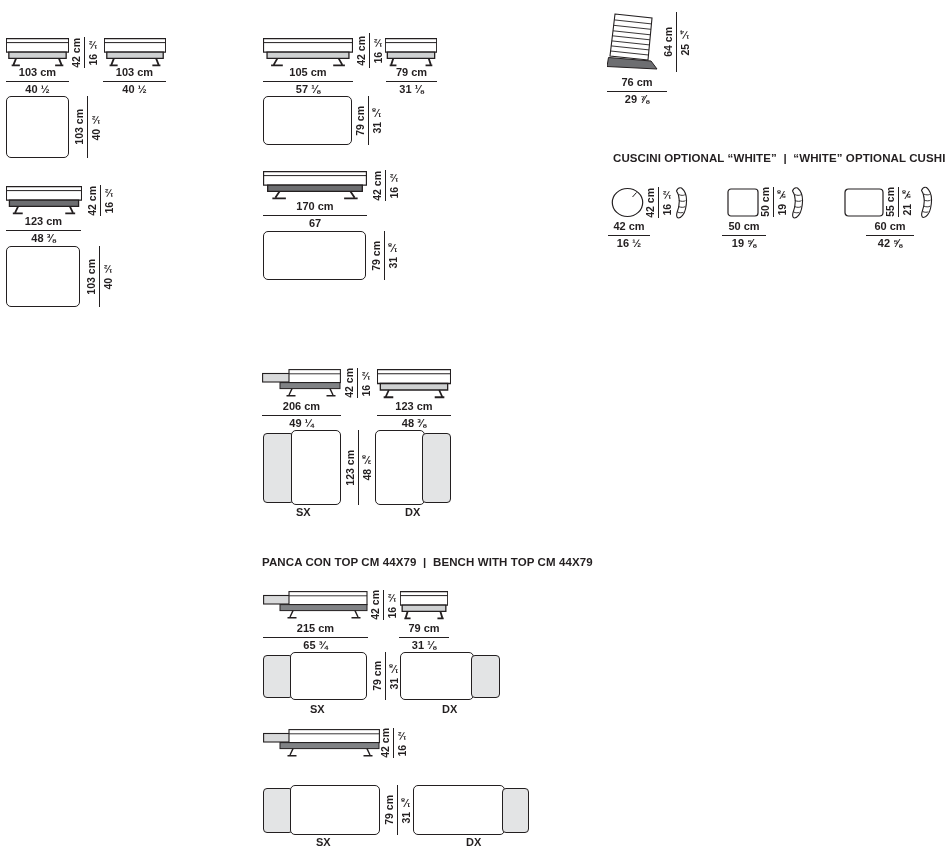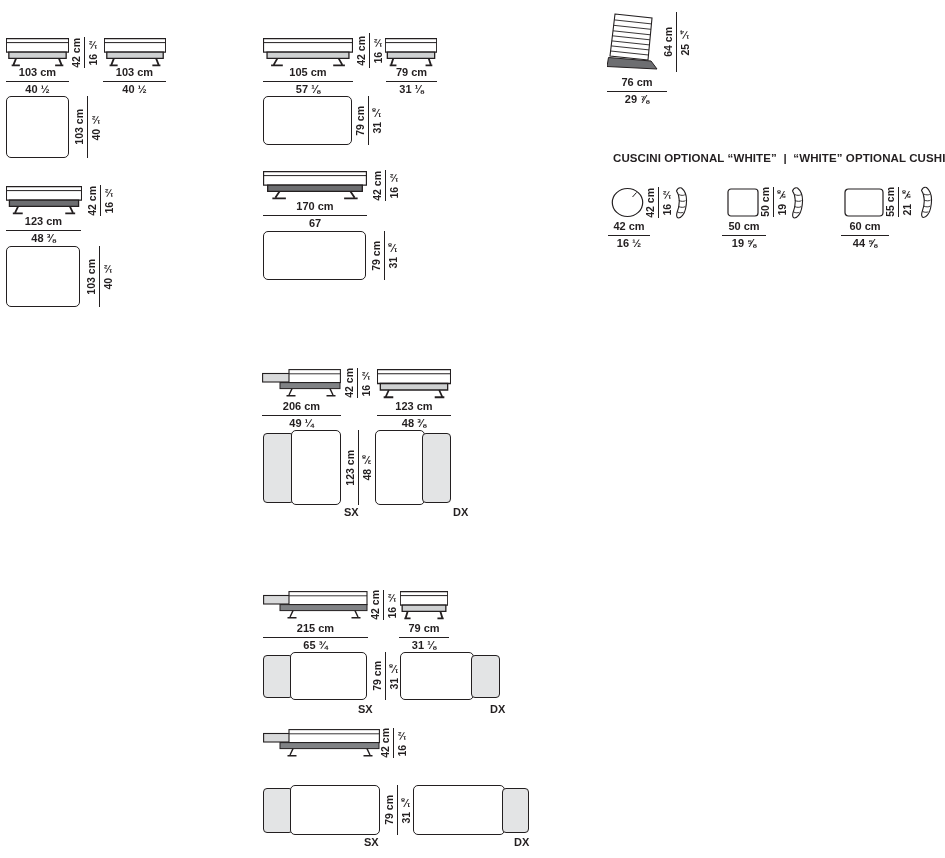--- a/index.html
+++ b/index.html
@@ -8,21 +8,21 @@
   .draw{position:absolute;display:block;}
   .heading{position:absolute;font-size:11.5px;font-weight:700;letter-spacing:0.1px;white-space:pre;}
   .hdim{position:absolute;text-align:center;font-weight:700;font-size:11px;line-height:1.05;}
   .hdim .cm,.hdim .in{display:block;white-space:nowrap;}
   .hdim .hrule{display:block;height:0;border-top:1.2px solid #231f20;margin:2px 0;}
   .vdim{position:absolute;display:flex;align-items:center;font-weight:700;font-size:10.5px;line-height:1;}
   .vdim .vcm,.vdim .vin{writing-mode:vertical-rl;transform:rotate(180deg);white-space:nowrap;}
   .vdim .vrule{align-self:stretch;width:0;border-left:1.2px solid #231f20;margin:0 2.5px;}
   .tv{position:absolute;box-sizing:border-box;background:#fff;border:1.3px solid #231f20;border-radius:5px;}
   .tv.gray{background:#e3e4e5;border-width:1.1px;border-radius:4px;}
-  .tlabel{position:absolute;font-size:11px;font-weight:700;margin-left:48px;}
+  .tlabel{position:absolute;font-size:11px;font-weight:700;}
 </style>
 </head>
 <body>
 
 <svg width="0" height="0" style="position:absolute" aria-hidden="true">
   <defs>
     <symbol id="sym-bench" viewBox="0 0 200 62" preserveAspectRatio="none">
       <rect x="1" y="1" width="198" height="28" fill="#ffffff" stroke="#231f20" stroke-width="1.3" vector-effect="non-scaling-stroke"></rect>
       <line x1="1" y1="9.5" x2="199" y2="9.5" stroke="#231f20" stroke-width="1" vector-effect="non-scaling-stroke"></line>
       <rect x="9" y="29" width="182" height="13" fill="var(--base,#cfd1d2)" stroke="#231f20" stroke-width="1.3" vector-effect="non-scaling-stroke"></rect>
@@ -187,24 +187,24 @@
     </svg>
 
   <svg class="draw" viewBox="0 0 40 29" style="left:844px;top:188px;width:40px;height:29px">
     <rect x="1" y="1" width="38" height="27" rx="3.5" fill="#ffffff" stroke="#231f20" stroke-width="1.2"></rect>
   </svg>
   <div class="vdim" style="left:885px;top:187px;height:30px">
     <span class="vcm">55 cm</span>
       <span class="vrule"></span>
       <span class="vin">21 ⅝</span>
   </div>
-  <div class="hdim" style="left:841px;top:221px;width:48px">
+  <div class="hdim" style="left:866px;top:221px;width:48px">
     <span class="cm">60 cm</span>
       <span class="hrule"></span>
-      <span class="in">44 ⅝</span>
+      <span class="in">42 ⅝</span>
   </div>
   <svg class="draw" style="left:918px;top:186px;width:17px;height:33px">
       <use href="#sym-profile" width="100%" height="100%"></use>
     </svg>
 
 
   <svg class="draw" viewBox="0 0 79 32" style="left:262px;top:369px;width:79px;height:32px">
     <rect x="0.6" y="4.5" width="30" height="8.5" fill="#d9dadb" stroke="#231f20" stroke-width="1.1"></rect>
     <rect x="27" y="0.6" width="51.4" height="13" fill="#ffffff" stroke="#231f20" stroke-width="1.1"></rect>
     <line x1="27" y1="4.8" x2="78.4" y2="4.8" stroke="#231f20" stroke-width="0.9"></line>
@@ -234,20 +234,21 @@
   <span class="tlabel" style="left:296px;top:506px">SX</span>
   <div class="vdim" style="left:345px;top:430px;height:75px">
     <span class="vcm">123 cm</span>
       <span class="vrule"></span>
       <span class="vin">48 ⅜</span>
   </div>
   <div class="tv" style="left:375px;top:430px;width:50px;height:75px"></div>
   <div class="tv gray" style="left:422px;top:433px;width:29px;height:70px"></div>
   <span class="tlabel" style="left:405px;top:506px">DX</span>
 
+  <div class="heading" style="left:262px;top:556px">PANCA CON TOP CM 44X79  |  BENCH WITH TOP CM 44X79</div>
 
   <svg class="draw" viewBox="0 0 105 32" style="left:263px;top:591px;width:105px;height:32px">
     <rect x="0.6" y="4.5" width="29" height="8.5" fill="#d9dadb" stroke="#231f20" stroke-width="1.1"></rect>
     <rect x="26" y="0.6" width="78" height="13" fill="#ffffff" stroke="#231f20" stroke-width="1.1"></rect>
     <line x1="26" y1="4.8" x2="104" y2="4.8" stroke="#231f20" stroke-width="0.9"></line>
     <rect x="17" y="13.6" width="87" height="6" fill="#808285" stroke="#231f20" stroke-width="1"></rect>
     <path d="M30 19.6 l-3 6.4 M24.5 26.8 h9 M92 19.6 l3 6.4 M88.5 26.8 h9" fill="none" stroke="#231f20" stroke-width="1.4"></path>
   </svg>
   <div class="vdim" style="left:370px;top:590px;height:30px">
     <span class="vcm">42 cm</span>

